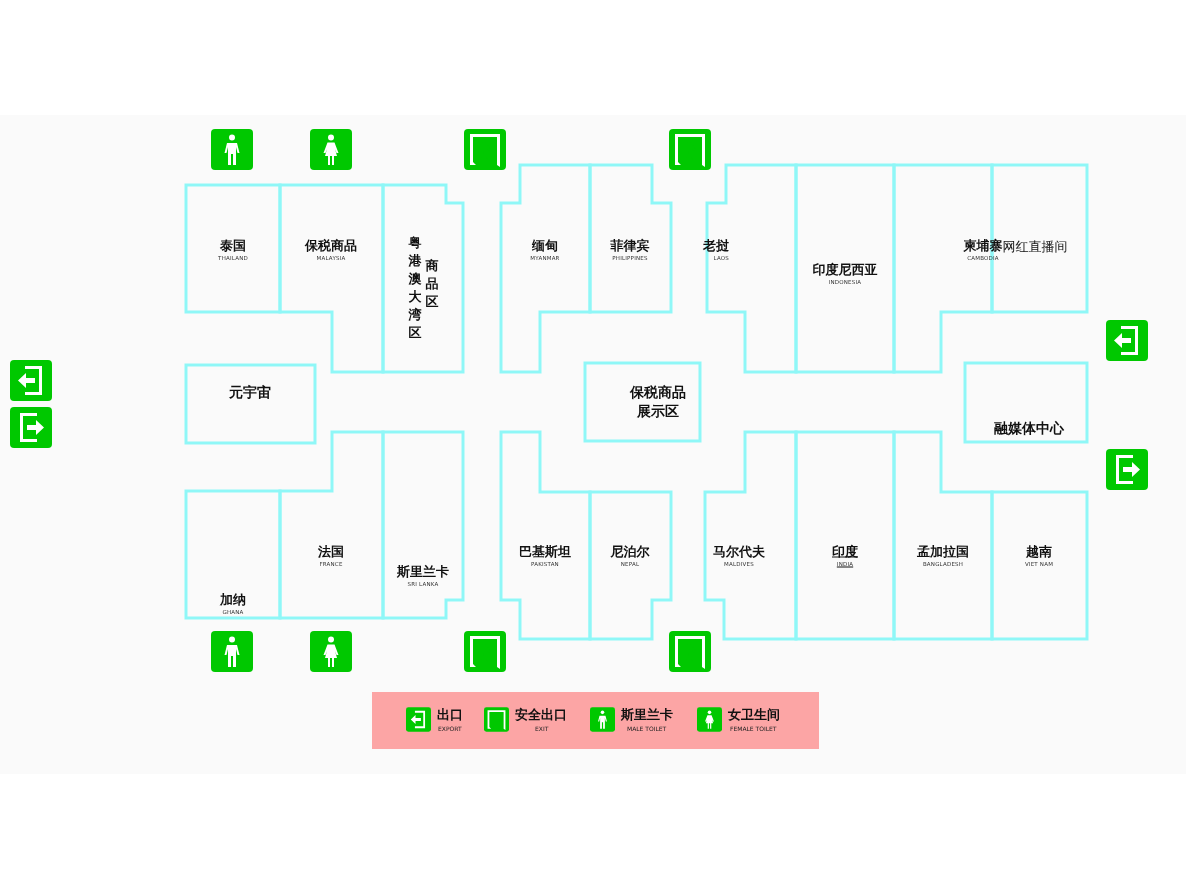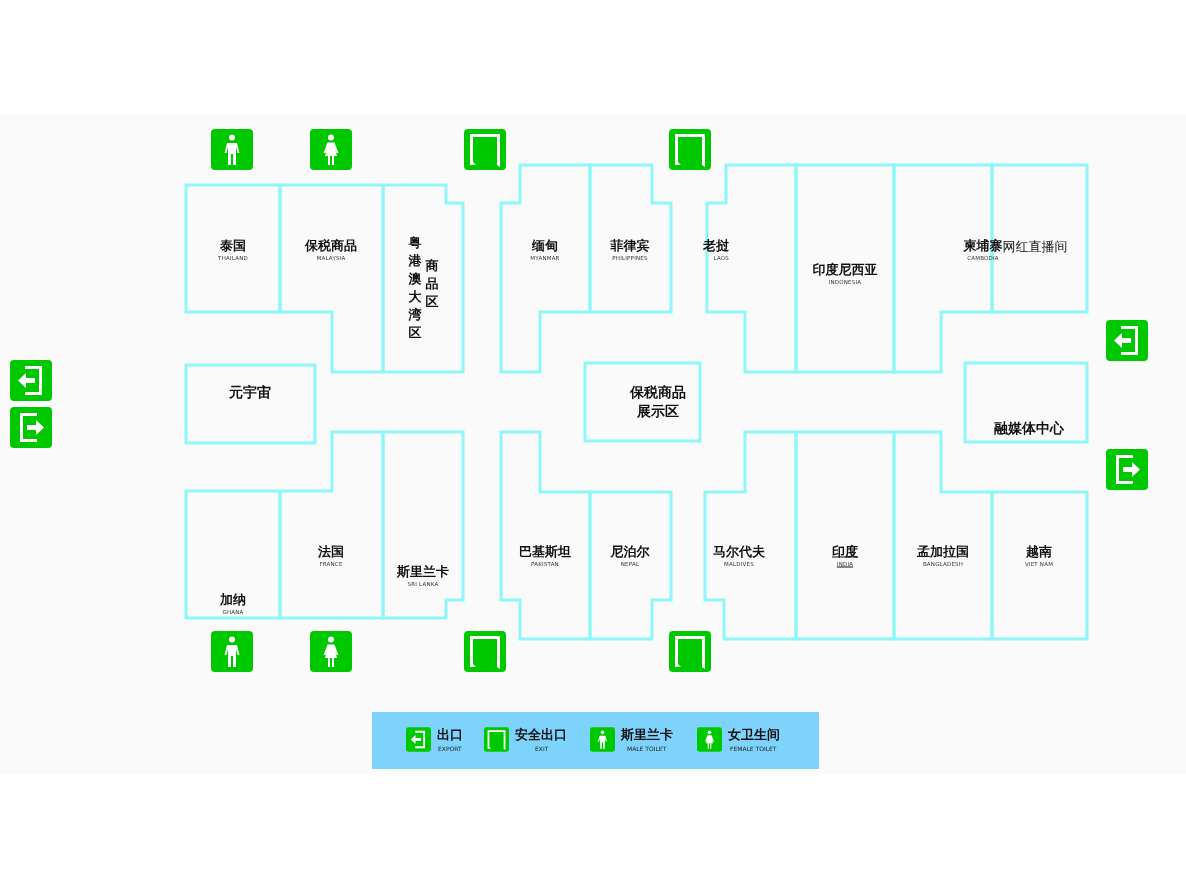--- a/index.html
+++ b/index.html
@@ -7,21 +7,21 @@
          font-family: "DejaVu Sans", "Liberation Sans", sans-serif; }
   #stage { position: absolute; left: 0; top: 0; width: 1046px; height: 877px; }
   .panel { position: absolute; left: 0; top: 115px; width: 1186px; height: 659px; background: #fafafa; }
   svg.plan { position: absolute; left: 0; top: 0; width: 1186px; height: 877px; }
   .room-label { position: absolute; transform: translate(-50%, -50%); text-align: center; color: #111; white-space: nowrap; }
   .room-label .zh { font-size: 13px; font-weight: bold; display: block; line-height: 16px; }
   .room-label .en { font-size: 5.5px; display: block; letter-spacing: 0.2px; color: #333; margin-top: 1px; }
   .room-label.big .zh { font-size: 14px; line-height: 19px; }
   .vert { position: absolute; font-size: 13px; font-weight: bold; color: #111; width: 14px; line-height: 18px; text-align: center; }
   .icon { position: absolute; width: 42px; height: 41px; }
-  .legend { position: absolute; left: 372px; top: 712px; width: 447px; height: 57px; background: #7dd3fc; }
+  .legend { position: absolute; left: 372px; top: 692px; width: 447px; height: 57px; background: #fca5a5; }
   .legend-item { position: absolute; top: 15px; height: 26px; }
   .legend-item .licon { position: absolute; left: 0; top: 0; width: 25px; height: 25px; }
   .legend-item .lzh { position: absolute; left: 31px; top: 0px; font-size: 13px; font-weight: bold; color: #111; white-space: nowrap; line-height: 16px; }
   .legend-item .len { position: absolute; top: 18px; font-size: 6px; color: #222; white-space: nowrap; }
 </style>
 </head>
 <body>
 
 <div id="stage">
   <div class="panel"></div>

